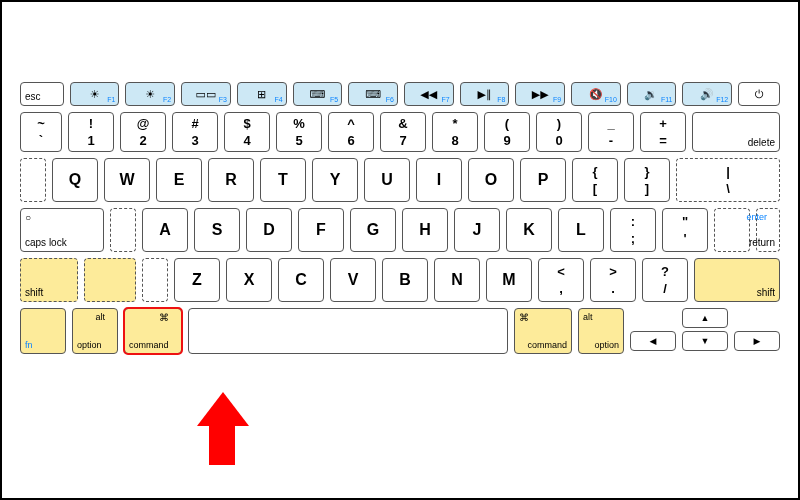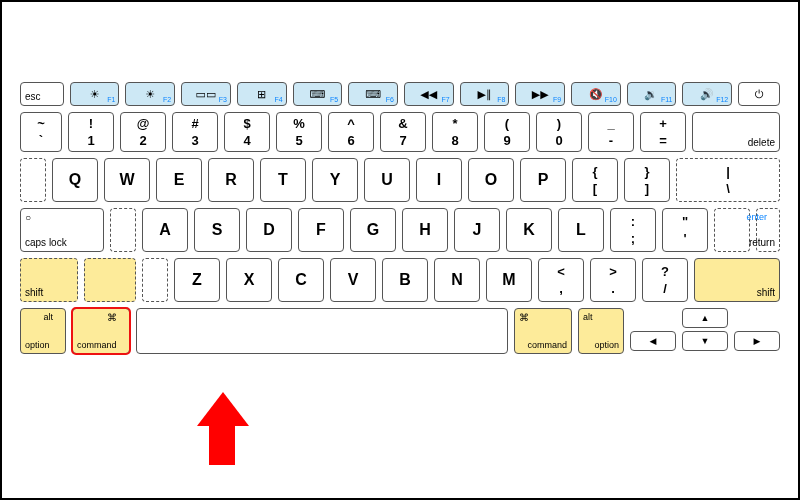--- a/index.html
+++ b/index.html
@@ -332,20 +332,23 @@
           <span class="upper">?</span>
           <span class="lower">/</span>
         </div>
       <div class="key tall yellow" style="flex:1">
           <span class="lbl-br">shift</span>
         </div>
     </div>
 
     <div class="row">
       <div class="key btm yellow" style="width:46px">
+          <span class="lbl-bl cyanlbl">fn</span>
+        </div>
+      <div class="key btm yellow" style="width:46px">
           <span class="lbl-tr" style="font-size:9px">alt</span>
           <span class="lbl-bl" style="font-size:9px">option</span>
         </div>
       <div class="key btm yellow highlight" style="width:58px">
           <span class="lbl-tr">⌘</span>
           <span class="lbl-bl" style="font-size:9px">command</span>
         </div>
       <div class="key btm" style="flex:1"></div>
       <div class="key btm yellow" style="width:58px">
           <span class="lbl-tl">⌘</span>

